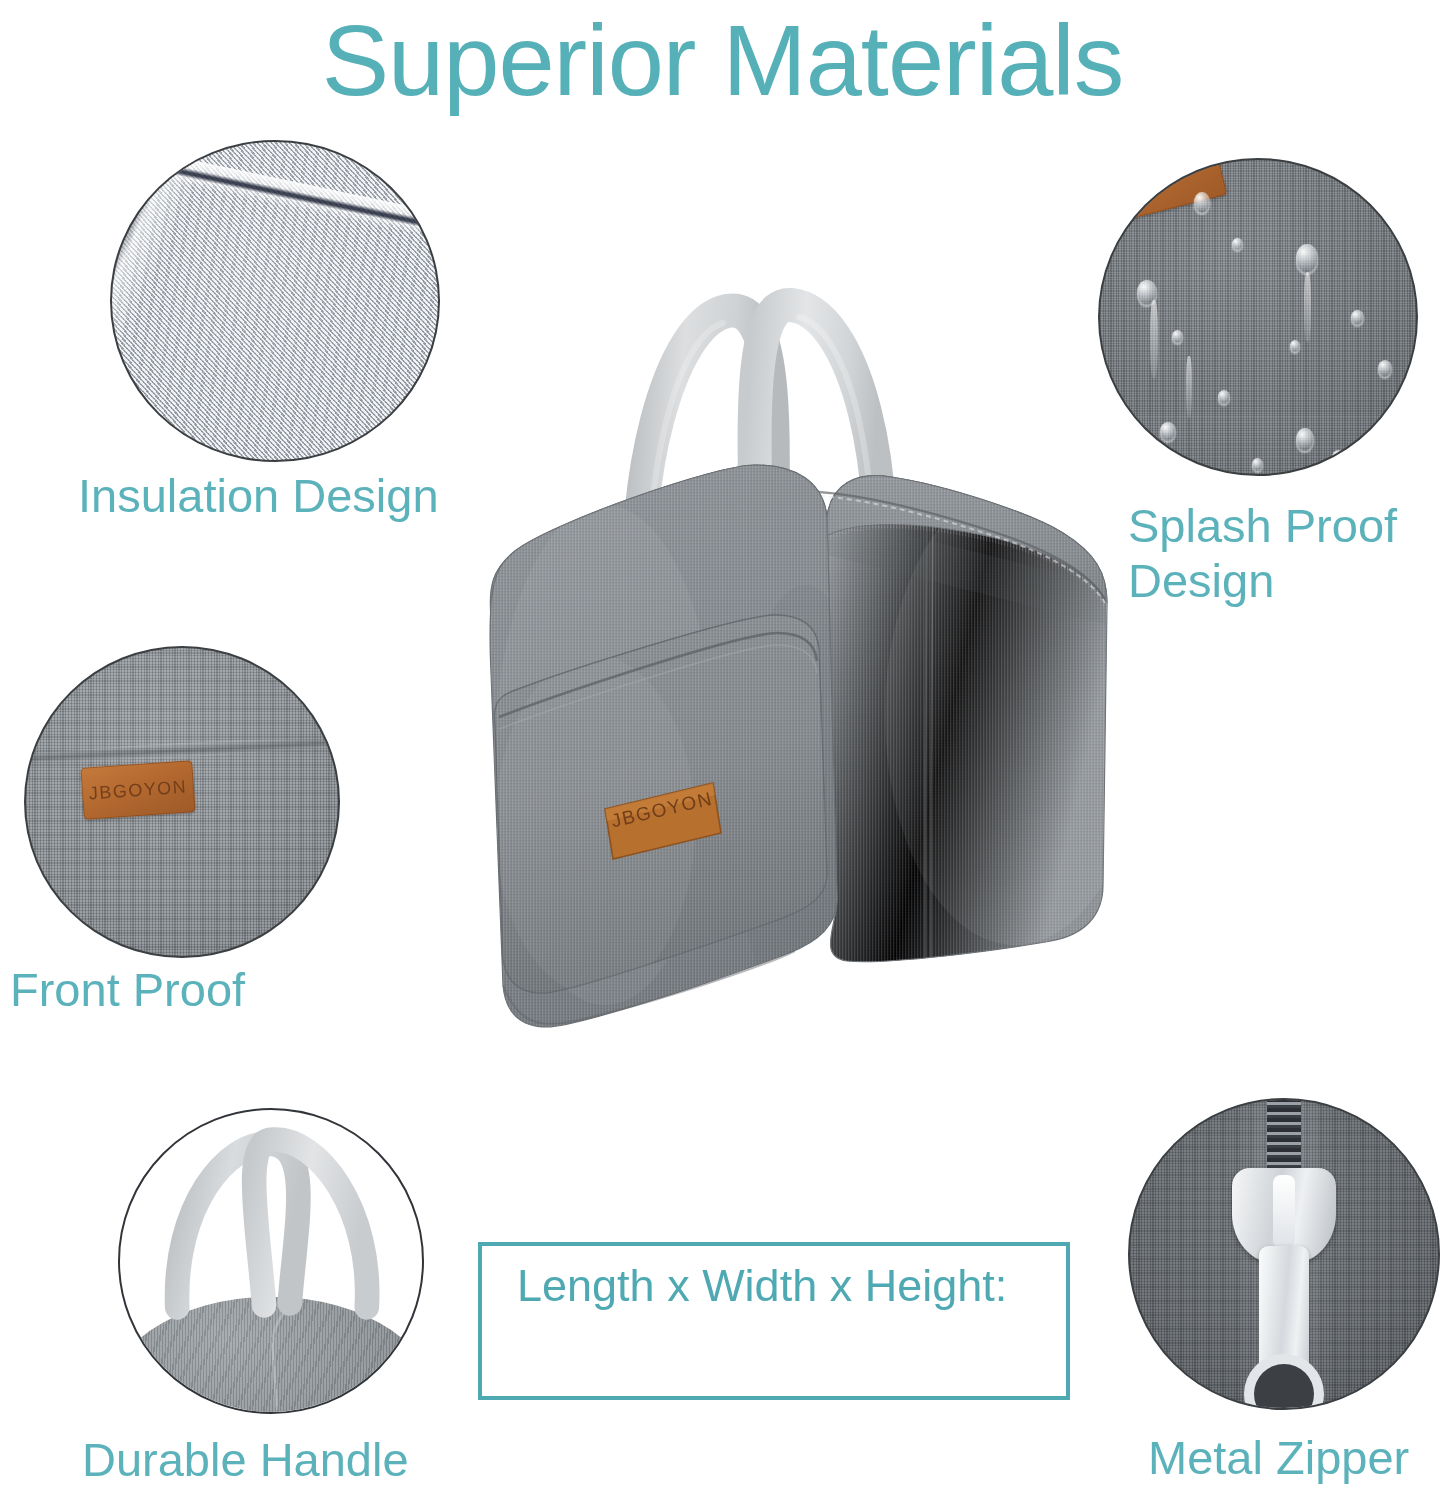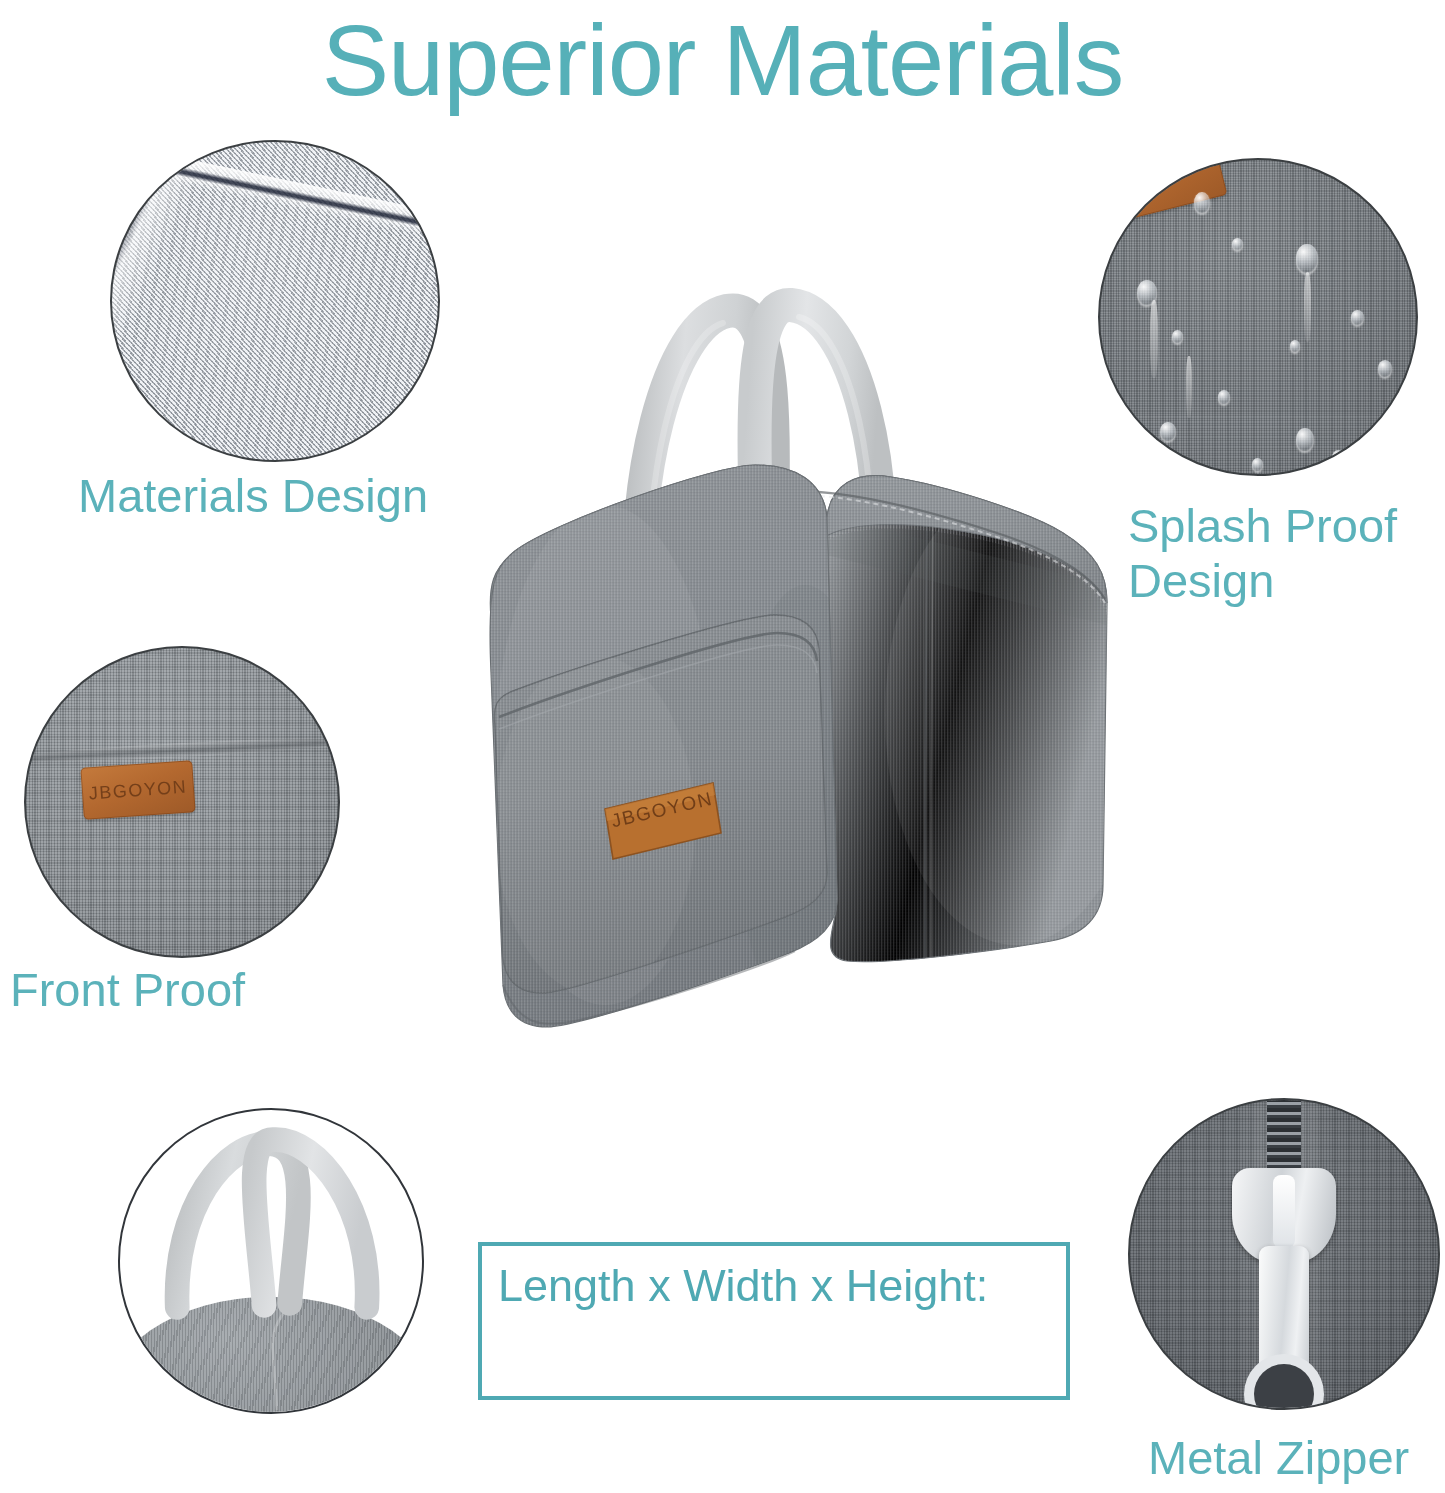--- a/index.html
+++ b/index.html
@@ -264,40 +264,40 @@
   
   #bag { position: absolute; left: 455px; top: 285px; width: 710px; height: 790px; }
 
   
   .dims-box {
     position: absolute;
     left: 478px; top: 1242px;
     width: 592px; height: 158px;
     border: 4px solid #4fa9b3;
     background: #ffffff;
-    padding: 8px 18px 0 16px;
+    padding: 8px 18px 0 35px;
   }
   .dims-line {
     color: #4fa9b3;
     font-size: 45px;
     line-height: 1.42;
     white-space: nowrap;
   }
 </style>
 </head>
 <body>
 
 <div id="canvas">
 
   <div class="page-title">Superior Materials</div>
 
   <div class="callout c-insulation" style="left:110px; top:140px; width:330px; height:322px;">
     <div class="zip"></div>
   </div>
-  <div class="feat-label" style="left:78px; top:468px; width:430px;">Materials Design</div>
+  <div class="feat-label" style="left:78px; top:468px; width:430px;">Insulation Design</div>
 
   <div class="callout c-splash" style="left:1098px; top:158px; width:320px; height:318px;">
     <div class="patch" style="left:-14px; top:-10px; width:136px; height:62px; transform:rotate(-14deg);">
       <span>YON</span>
     </div>
     <div class="drop" style="left:94px; top:32px; width:16px; height:22px;"></div>
     <div class="drop" style="left:196px; top:84px; width:22px; height:30px;"></div>
     <div class="drop" style="left:132px; top:78px; width:11px; height:13px;"></div>
     <div class="drop" style="left:37px; top:120px; width:20px; height:26px;"></div>
     <div class="drop" style="left:251px; top:150px; width:13px; height:16px;"></div>
@@ -337,20 +337,21 @@
         <linearGradient id="hgB" x1="0" y1="0" x2="1" y2="0.3">
           <stop offset="0" stop-color="#c6c9cb"></stop>
           <stop offset="0.5" stop-color="#e2e4e6"></stop>
           <stop offset="1" stop-color="#c9cccf"></stop>
         </linearGradient>
       </defs>
       <path d="M58 200 C54 98 108 32 152 34 C196 36 178 118 172 196" fill="none" stroke="url(#hgA)" stroke-width="25" stroke-linecap="round"></path>
       <path d="M250 200 C256 100 200 28 156 30 C122 28 140 118 146 198" fill="none" stroke="url(#hgB)" stroke-width="25" stroke-linecap="round"></path>
     </svg>
   </div>
+  <div class="feat-label" style="left:82px; top:1432px; width:400px;">Durable Handle</div>
 
   <div class="callout c-zipper" style="left:1128px; top:1098px; width:312px; height:312px;">
     <div class="zip-tape"></div>
     <div class="zip-teeth"></div>
     <div class="zip-pull">
       <div class="zip-head"></div>
       <div class="zip-notch"></div>
       <div class="zip-tab"></div>
       <div class="zip-hole"></div>
     </div>

